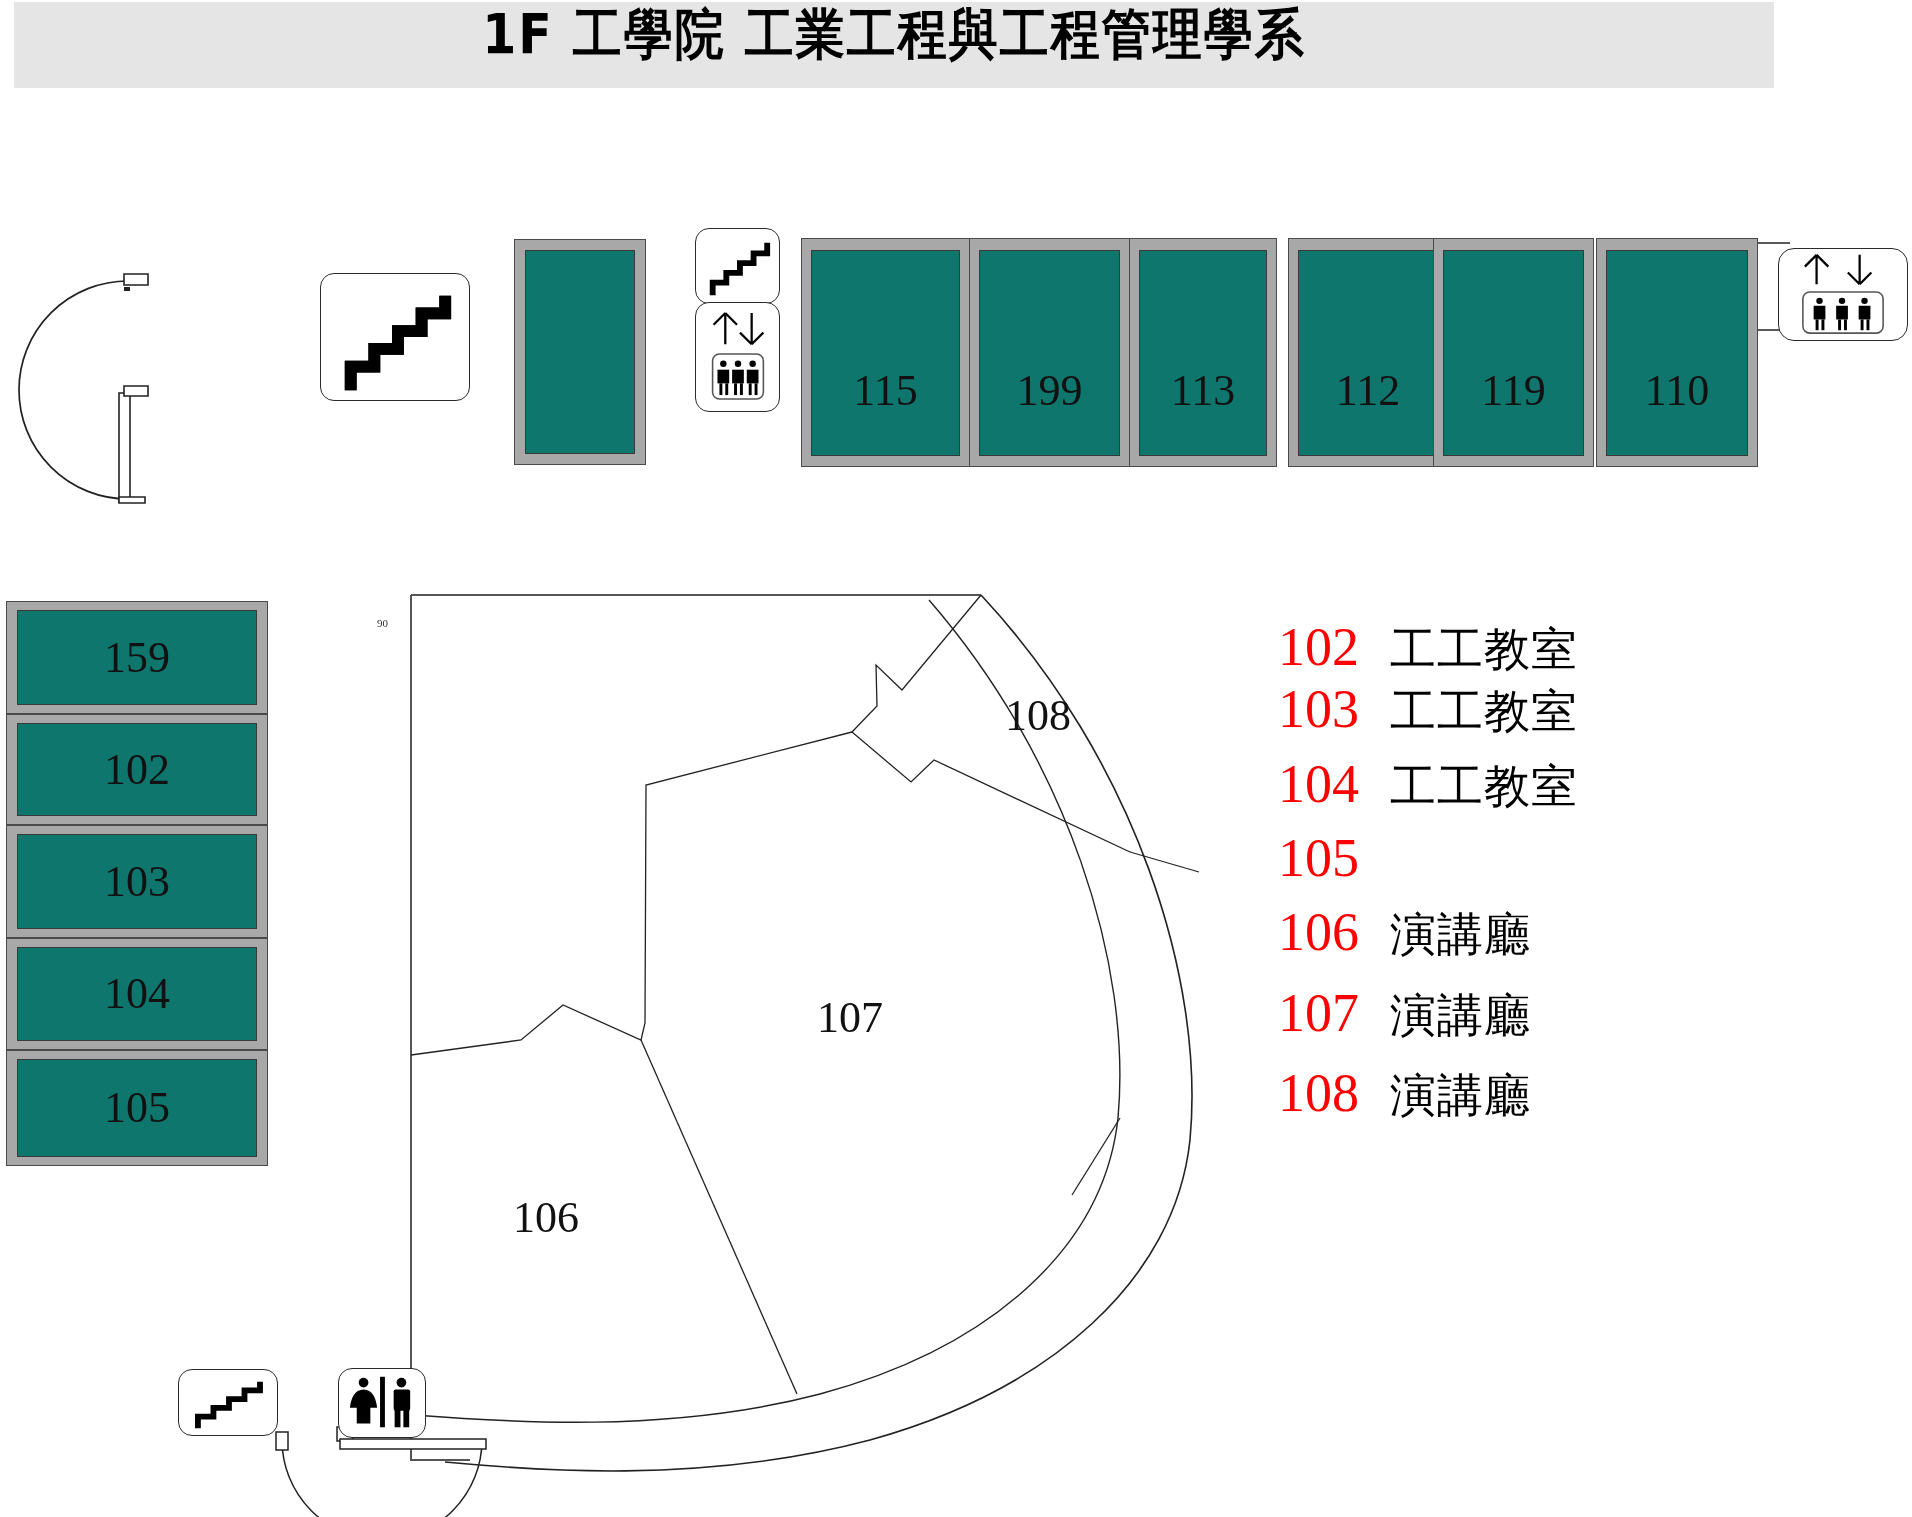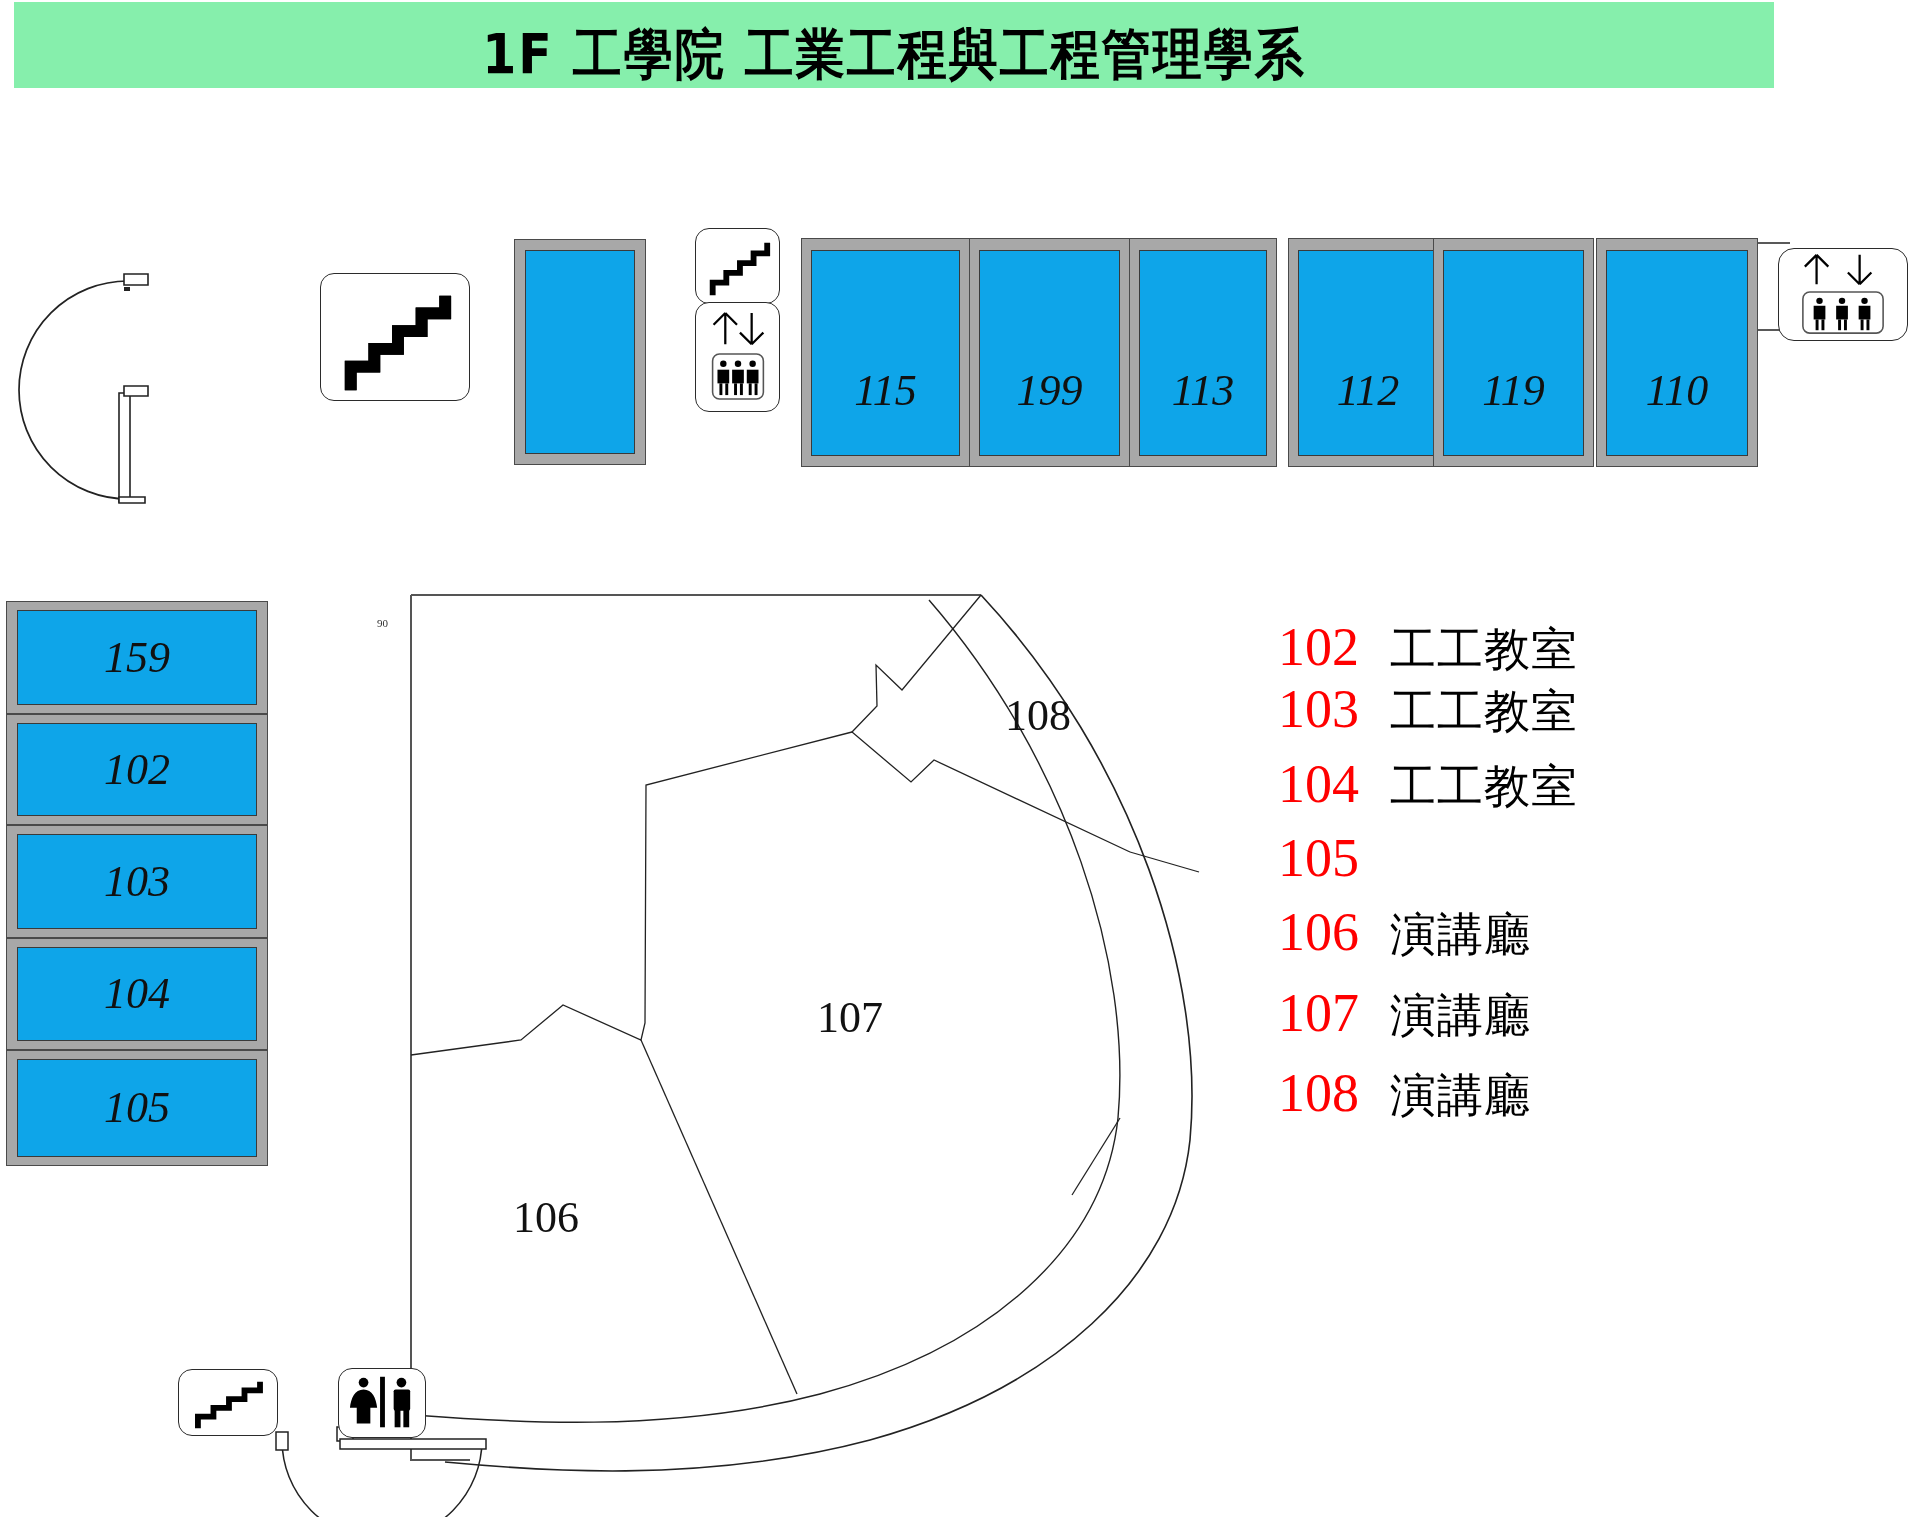--- a/index.html
+++ b/index.html
@@ -5,43 +5,43 @@
 <style>
   html,body{margin:0;padding:0;background:#ffffff;}
   body{
     width:1912px;height:1517px;position:relative;overflow:hidden;
     font-family:"Liberation Serif","DejaVu Serif",serif;
   }
 
   
   #title-bar{
     position:absolute;left:14px;top:2px;width:1760px;height:86px;
-    background:#86efac;
-    display:flex;align-items:flex-end;justify-content:center;
+    background:#e5e5e5;
+    display:flex;align-items:flex-start;justify-content:center;
   }
   #title-text{
     font-family:"DejaVu Sans","Liberation Sans",sans-serif;
     font-size:49px;font-weight:bold;color:#000000;
     letter-spacing:2px;white-space:nowrap;
     transform:scaleY(1.12);
   }
 
   
   .room{
     position:absolute;
     background:#a8a8a8;
     border:1px solid #4a4a4a;
     box-sizing:border-box;
   }
   .room > .inner{
     position:absolute;left:10px;top:10px;right:10px;bottom:10px;
-    background:#0ea5e9;
+    background:#0f766e;
     border:1px solid #3a3a3a;
     box-sizing:border-box;
-    display:flex;align-items:center;justify-content:center;font-style:italic;
+    display:flex;align-items:center;justify-content:center;
   }
   .room .num{
     font-size:44px;color:#111;line-height:1;
     font-family:"Liberation Serif","DejaVu Serif",serif;
   }
 
   
   .toproom > .inner{left:9px;top:11px;right:9px;bottom:10px;}
   .toproom .num{position:relative;top:38px;}
 

